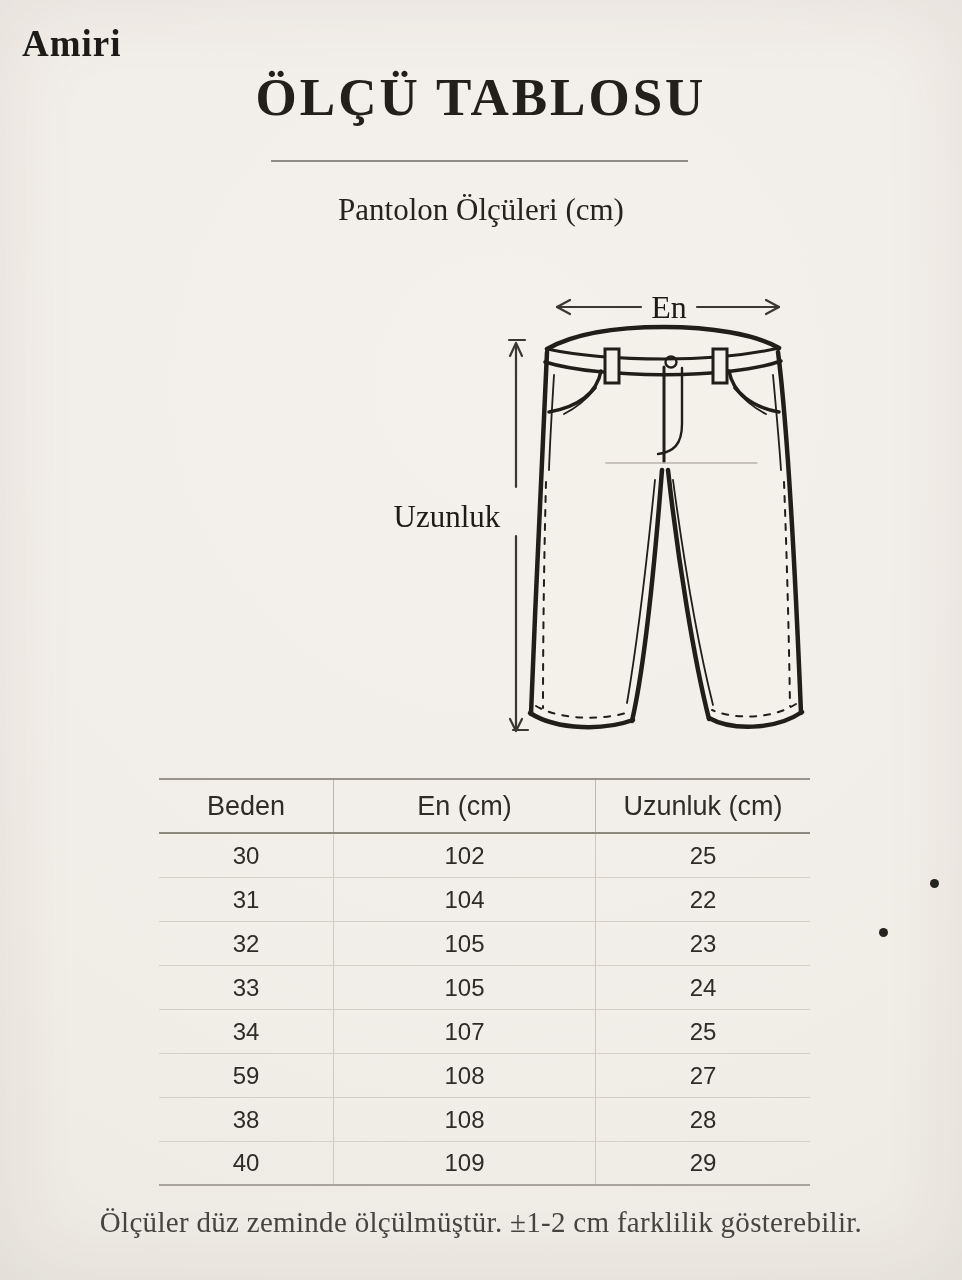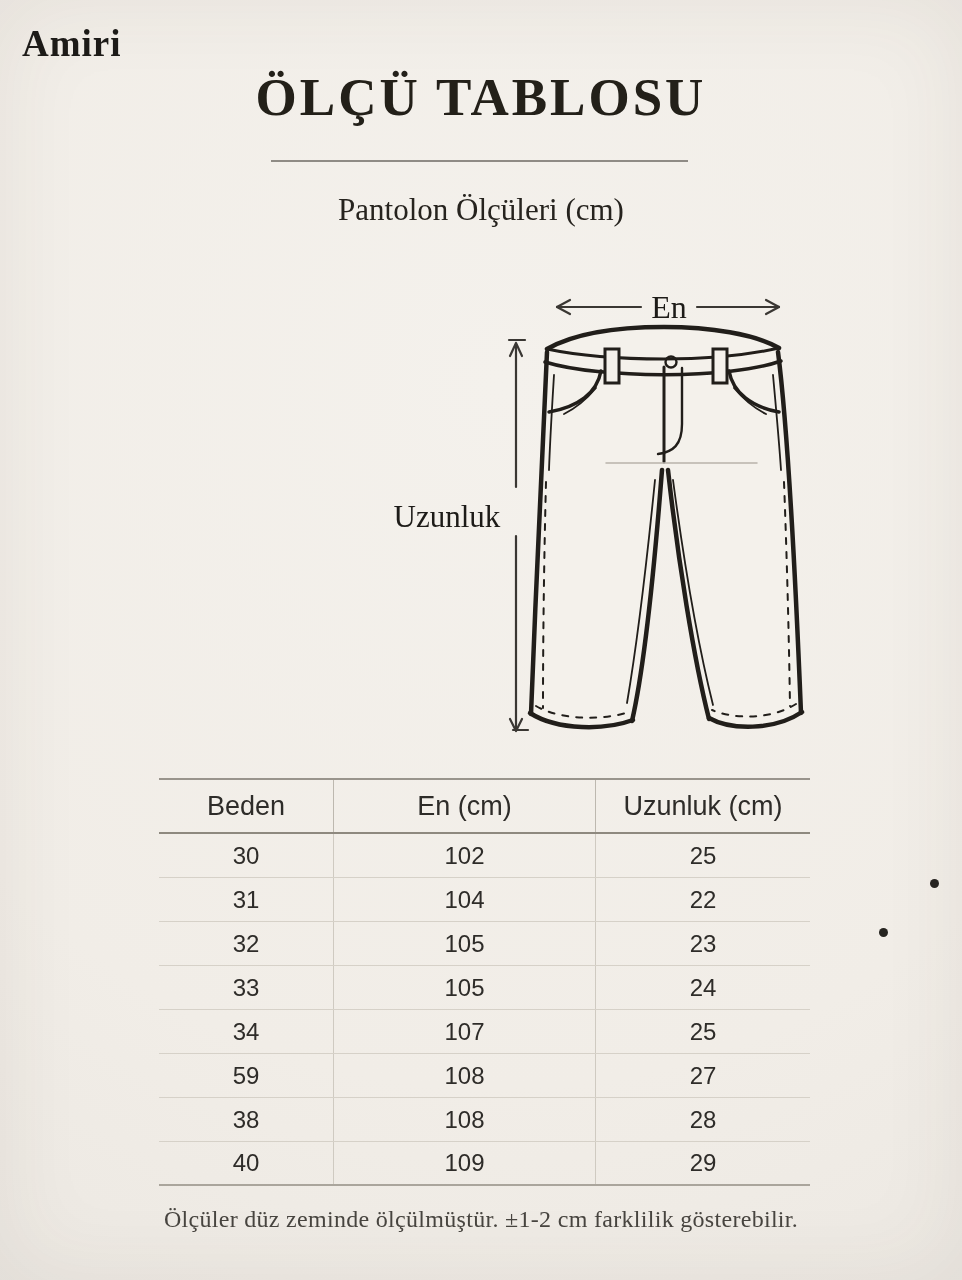--- a/index.html
+++ b/index.html
@@ -43,21 +43,21 @@
     border-bottom:1.6px solid #d6d1c8;
   }
   .tbody .trow:last-child { border-bottom:2px solid #aaa59c; }
   .trow .cell { font-size:24px; }
   .cell { display:flex; align-items:center; justify-content:center; }
   .thead .cell + .cell { border-left:1.6px solid #bdb8af; }
   .trow .cell + .cell { border-left:1.6px solid #cfcac1; }
 
   .footnote {
     position:absolute; top:1206px; left:0; width:100%; text-align:center;
-    font-size:24px; color:#47443f; letter-spacing:0.3px;
+    font-size:29px; color:#47443f; letter-spacing:0.3px;
   }
   .dot { position:absolute; border-radius:50%; background:#262420; }
   #dot1 { left:930px; top:879px; width:9px; height:9px; }
   #dot2 { left:879px; top:928px; width:9px; height:9px; }
 </style>
 </head>
 <body>
 
 <div class="page">
 

